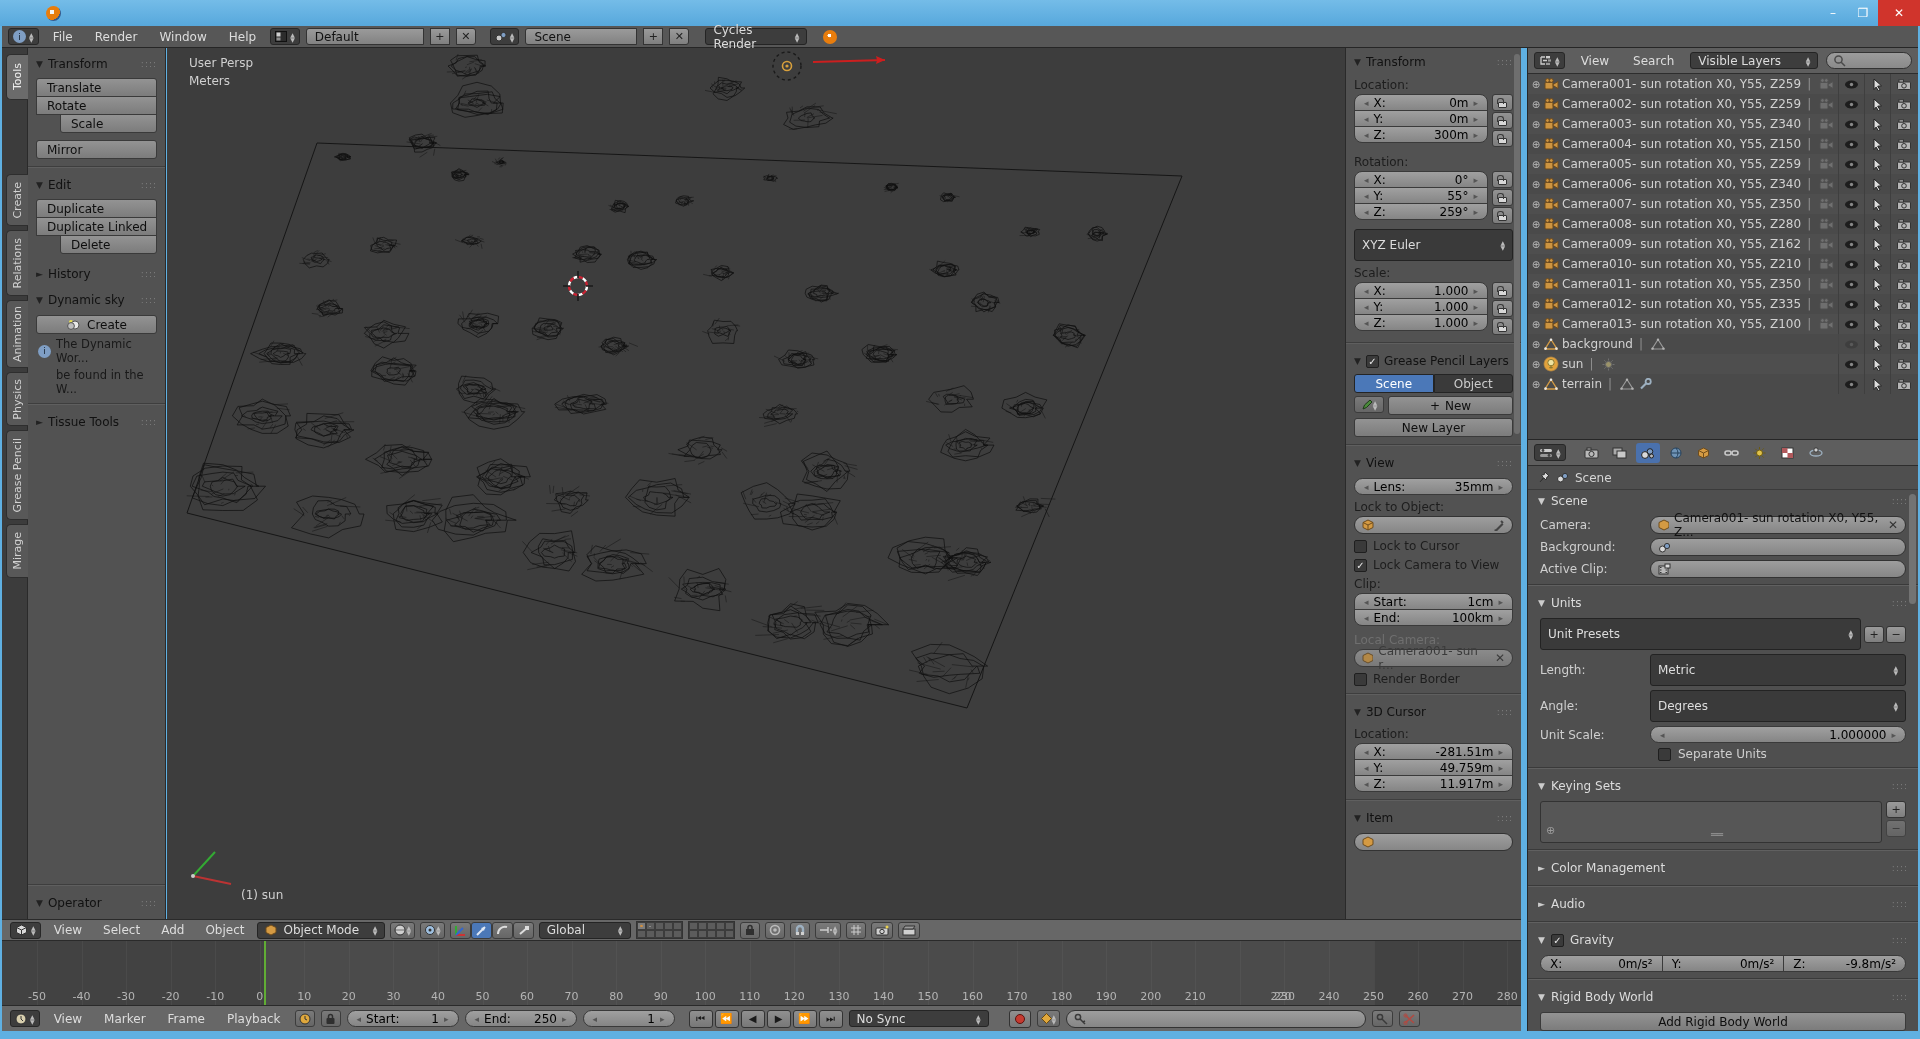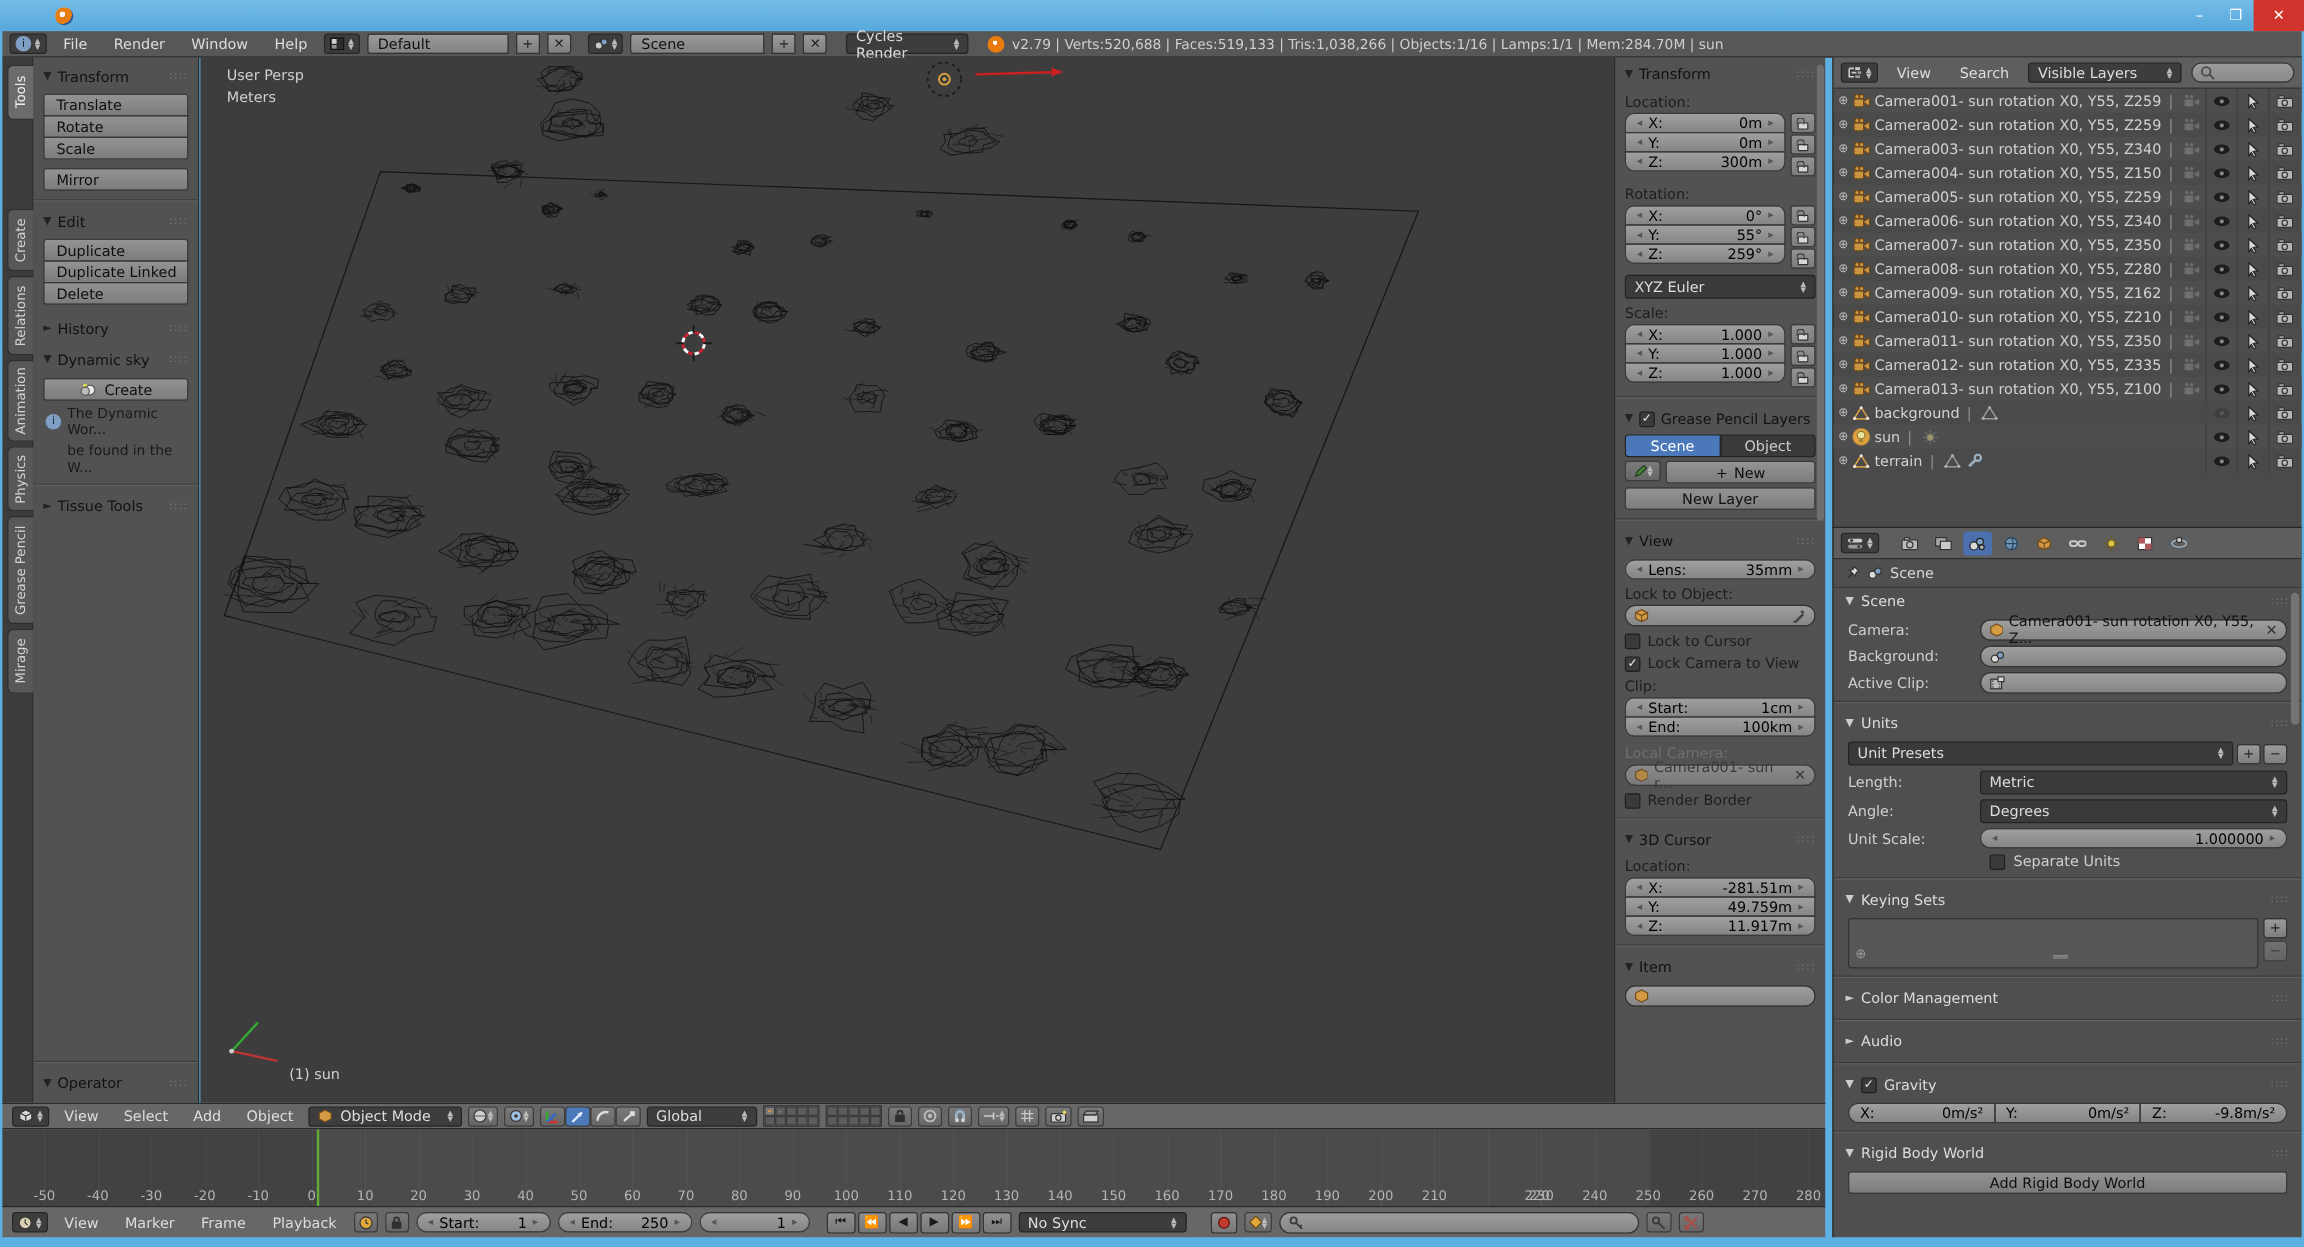--- a/index.html
+++ b/index.html
@@ -33,29 +33,29 @@
   #blender-logo{width:14px;height:14px;border-radius:50%;
     background:radial-gradient(circle at 45% 40%,#fff 0 15%,#e87d0d 17% 100%);}
   
   .phdr{display:flex;align-items:center;font-size:12px;color:#111;height:20px;gap:5px;}
   .phdr .tri{font-size:9px;color:#222;}
   .grip{margin-left:auto;color:#7c7c7c;font-size:9px;letter-spacing:1px;}
   .btn{background:linear-gradient(#939393,#7c7c7c);border:1px solid #3a3a3a;border-radius:3px;color:#0e0e0e;
     font-size:12px;height:19px;display:flex;align-items:center;justify-content:center;padding:0 6px;}
   .stack .btn{border-radius:0;margin-top:-1px;justify-content:flex-start;padding-left:10px;text-align:center;}
   .stack .btn:first-child{border-radius:3px 3px 0 0;margin-top:0;}
-  .stack .btn:last-child{border-radius:0 0 3px 3px;}
+  .stack .btn:last-child{border-radius:0 0 3px 3px;margin-left:24px;}
   .pill{background:linear-gradient(#a0a0a0,#858585);border:1px solid #3a3a3a;border-radius:9px;color:#000;
     font-size:12px;height:17px;display:flex;align-items:center;padding:0 9px;position:relative;}
   .pill .pl{margin-right:auto;}
   .pill .arrL,.pill .arrR{color:#555;font-size:9px;}
   .pgroup .pill{border-radius:0;margin-top:-1px;}
   .pgroup .pill:first-child{border-radius:8px 8px 0 0;margin-top:0;}
   .pgroup .pill:last-child{border-radius:0 0 8px 8px;}
-  .drop{background:#3a3a3a;border:1px solid #232323;border-radius:3px;color:#ddd;font-size:12px;height:20px;
+  .drop{background:#3a3a3a;border:1px solid #232323;border-radius:3px;color:#ddd;font-size:12px;height:32px;
     display:flex;align-items:center;padding:0 7px;}
   .chk{width:13px;height:13px;background:#3a3a3a;border:1px solid #1f1f1f;border-radius:2px;display:inline-flex;
     align-items:center;justify-content:center;color:#e8e8e8;font-size:10px;flex:none;}
   .lockbtn{width:21px;height:17px;background:linear-gradient(#939393,#7c7c7c);border:1px solid #3a3a3a;
     border-radius:3px;display:flex;align-items:center;justify-content:center;}
   .lockg{position:relative;width:9px;height:6px;background:#d8d8d8;border:1px solid #333;border-radius:1px;margin-top:4px;}
   .lockg::before{content:"";position:absolute;left:-2px;top:-5px;width:5px;height:5px;border:1.5px solid #3a3a3a;
     border-bottom:none;border-radius:3px 3px 0 0;}
   .divider{border-top:1px solid #3e3e3e;border-bottom:1px solid #5f5f5f;margin:7px -8px;}
   .lbl{font-size:12px;color:#1d1d1d;}
@@ -204,21 +204,20 @@
   <div class="sqbtn">+</div>
   <div class="sqbtn last">✕</div>
   <div class="darkdrop" style="width:102px;margin-left:10px">
     <span>Cycles Render</span>
     <span class="spin" style="margin-left:auto">
         <span>▲</span>
         <span>▼</span>
       </span>
   </div>
   <div id="blender-logo" style="margin-left:10px"></div>
-  <span id="stats">v2.79 | Verts:520,688 | Faces:519,133 | Tris:1,038,266 | Objects:1/16 | Lamps:1/1 | Mem:284.70M | sun</span>
 </div>
 
 <div id="tabstrip" class="abs">
   <div class="vtab active" style="top:6px;height:46px">
       <span>Tools</span>
     </div>
   <div class="vtab" style="top:126px;height:52px">
       <span>Create</span>
     </div>
   <div class="vtab" style="top:182px;height:66px">

